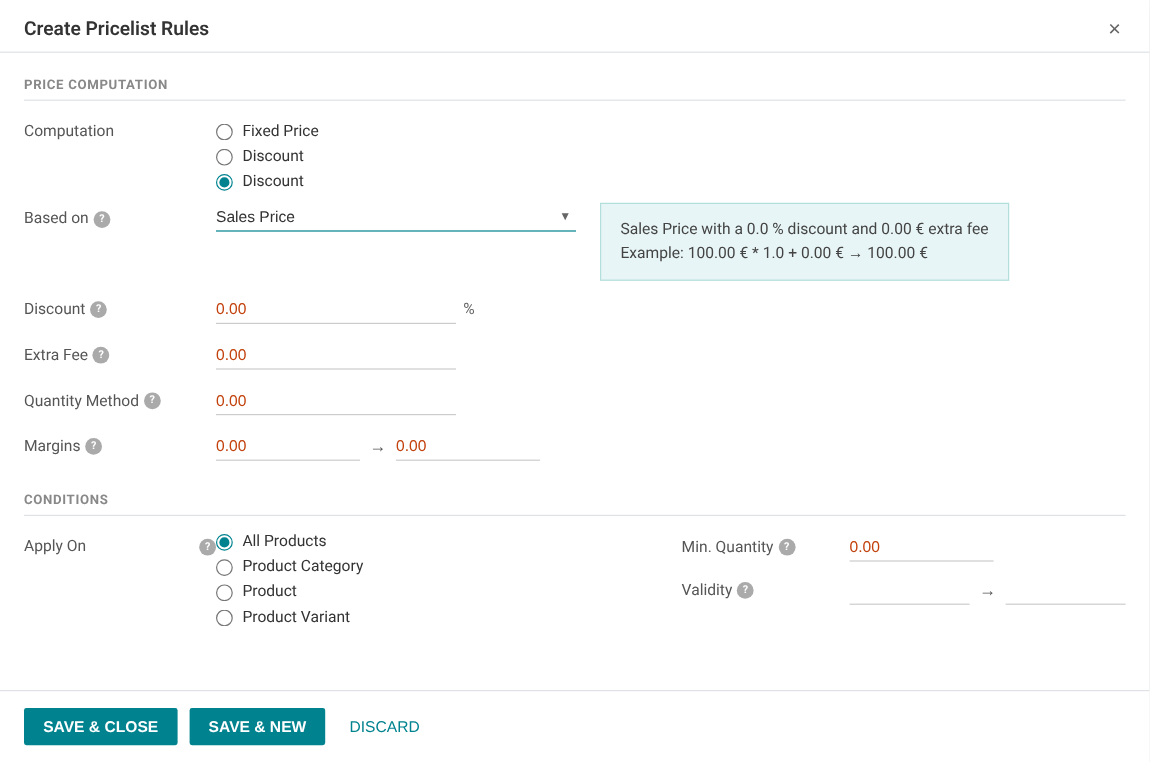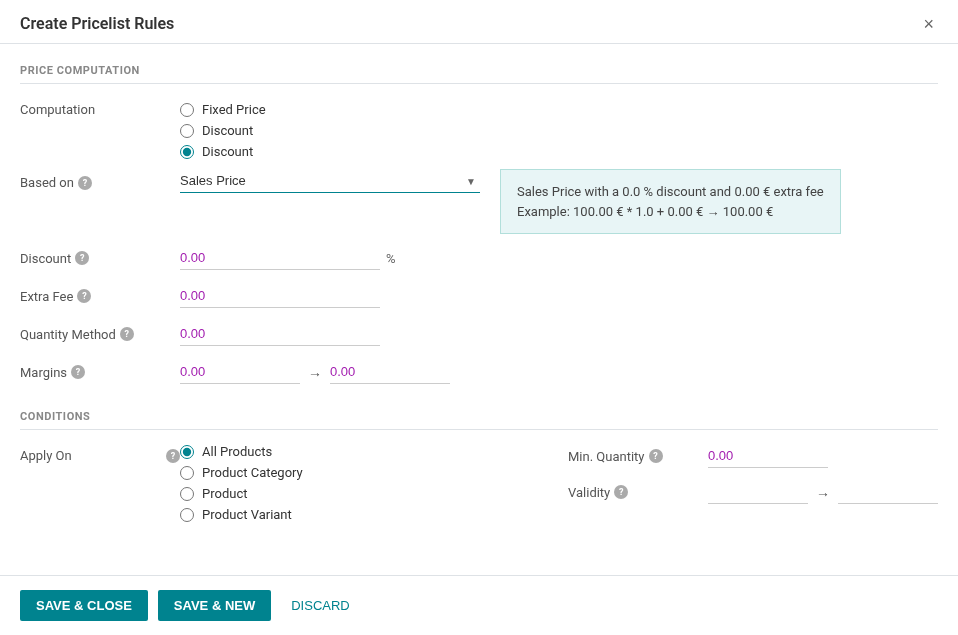--- a/index.html
+++ b/index.html
@@ -143,21 +143,21 @@
       transform: translateY(-50%);
       pointer-events: none;
       color: #666;
       font-size: 10px;
     }
     .input-field {
       border: none;
       border-bottom: 1px solid #ccc;
       padding: 4px 0;
       font-size: 13px;
-      color: #a21caf;
+      color: #c2410c;
       width: 200px;
       outline: none;
       background: transparent;
     }
     .input-suffix {
       margin-left: 6px;
       color: #666;
       font-size: 13px;
     }
     .info-box {

